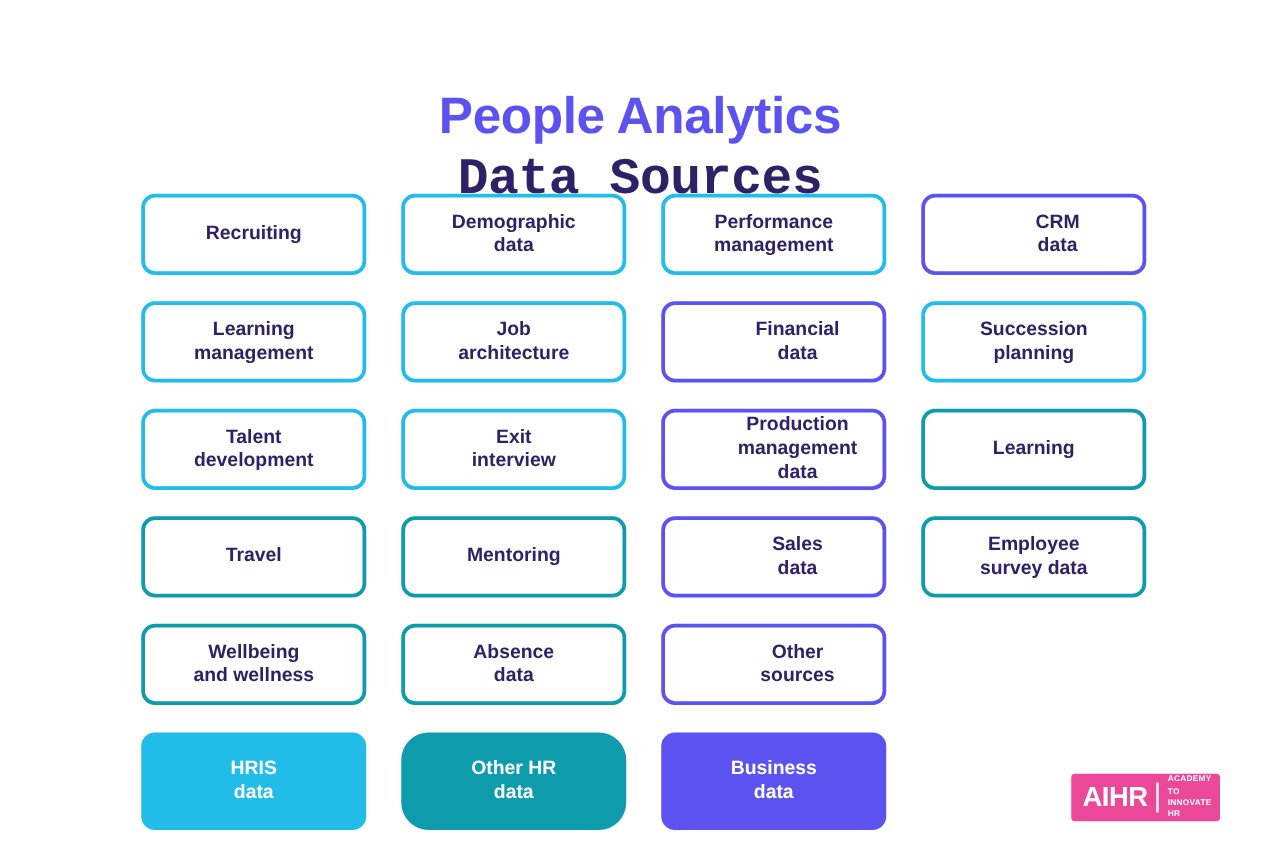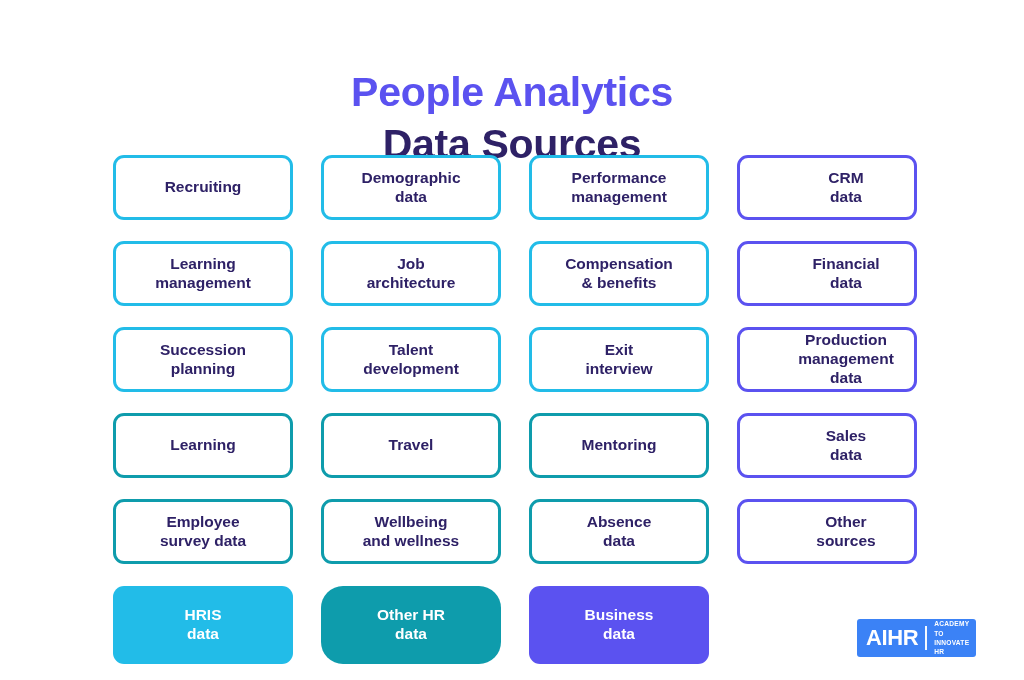--- a/index.html
+++ b/index.html
@@ -27,21 +27,21 @@
     padding-top: 22px;
     text-align: center;
   }
   .title-line {
     font-size: 41px;
     font-weight: bold;
     line-height: 1.28;
     letter-spacing: -0.3px;
   }
   .title-line-1 { color: #5b52f0; margin-top: 44px; }
-  .title-line-2 { color: #2e2166; }
+  .title-line-2 { color: #2e2166; font-family: Liberation Mono, monospace; }
 
   
   .grid {
     position: absolute;
     left: 113px;
     top: 155px;
     width: 804px;
     display: grid;
     grid-template-columns: repeat(4, 180px);
     grid-column-gap: 28px;
@@ -103,21 +103,21 @@
   .legend-box.fill-purple { background: #5b52f0; }
   .legend-spacer { background: transparent; }
 
   
   .logo {
     position: absolute;
     left: 857px;
     top: 619px;
     width: 119px;
     height: 38px;
-    background: #3b82f6;
+    background: #ec4899;
     border-radius: 3px;
     display: flex;
     align-items: center;
     padding: 0 9px;
     box-sizing: border-box;
   }
   .logo-mark {
     color: #ffffff;
     font-size: 22px;
     font-weight: bold;
@@ -168,24 +168,20 @@
 data</span>
       </div>
       <div class="box cyan">
         <span class="box-label">Learning
 management</span>
       </div>
       <div class="box cyan">
         <span class="box-label">Job
 architecture</span>
       </div>
-      <div class="box cyan">
-        <span class="box-label">Compensation
-&amp; benefits</span>
-      </div>
       <div class="box purple">
         <span class="box-label">Financial
 data</span>
       </div>
       <div class="box cyan">
         <span class="box-label">Succession
 planning</span>
       </div>
       <div class="box cyan">
         <span class="box-label">Talent

